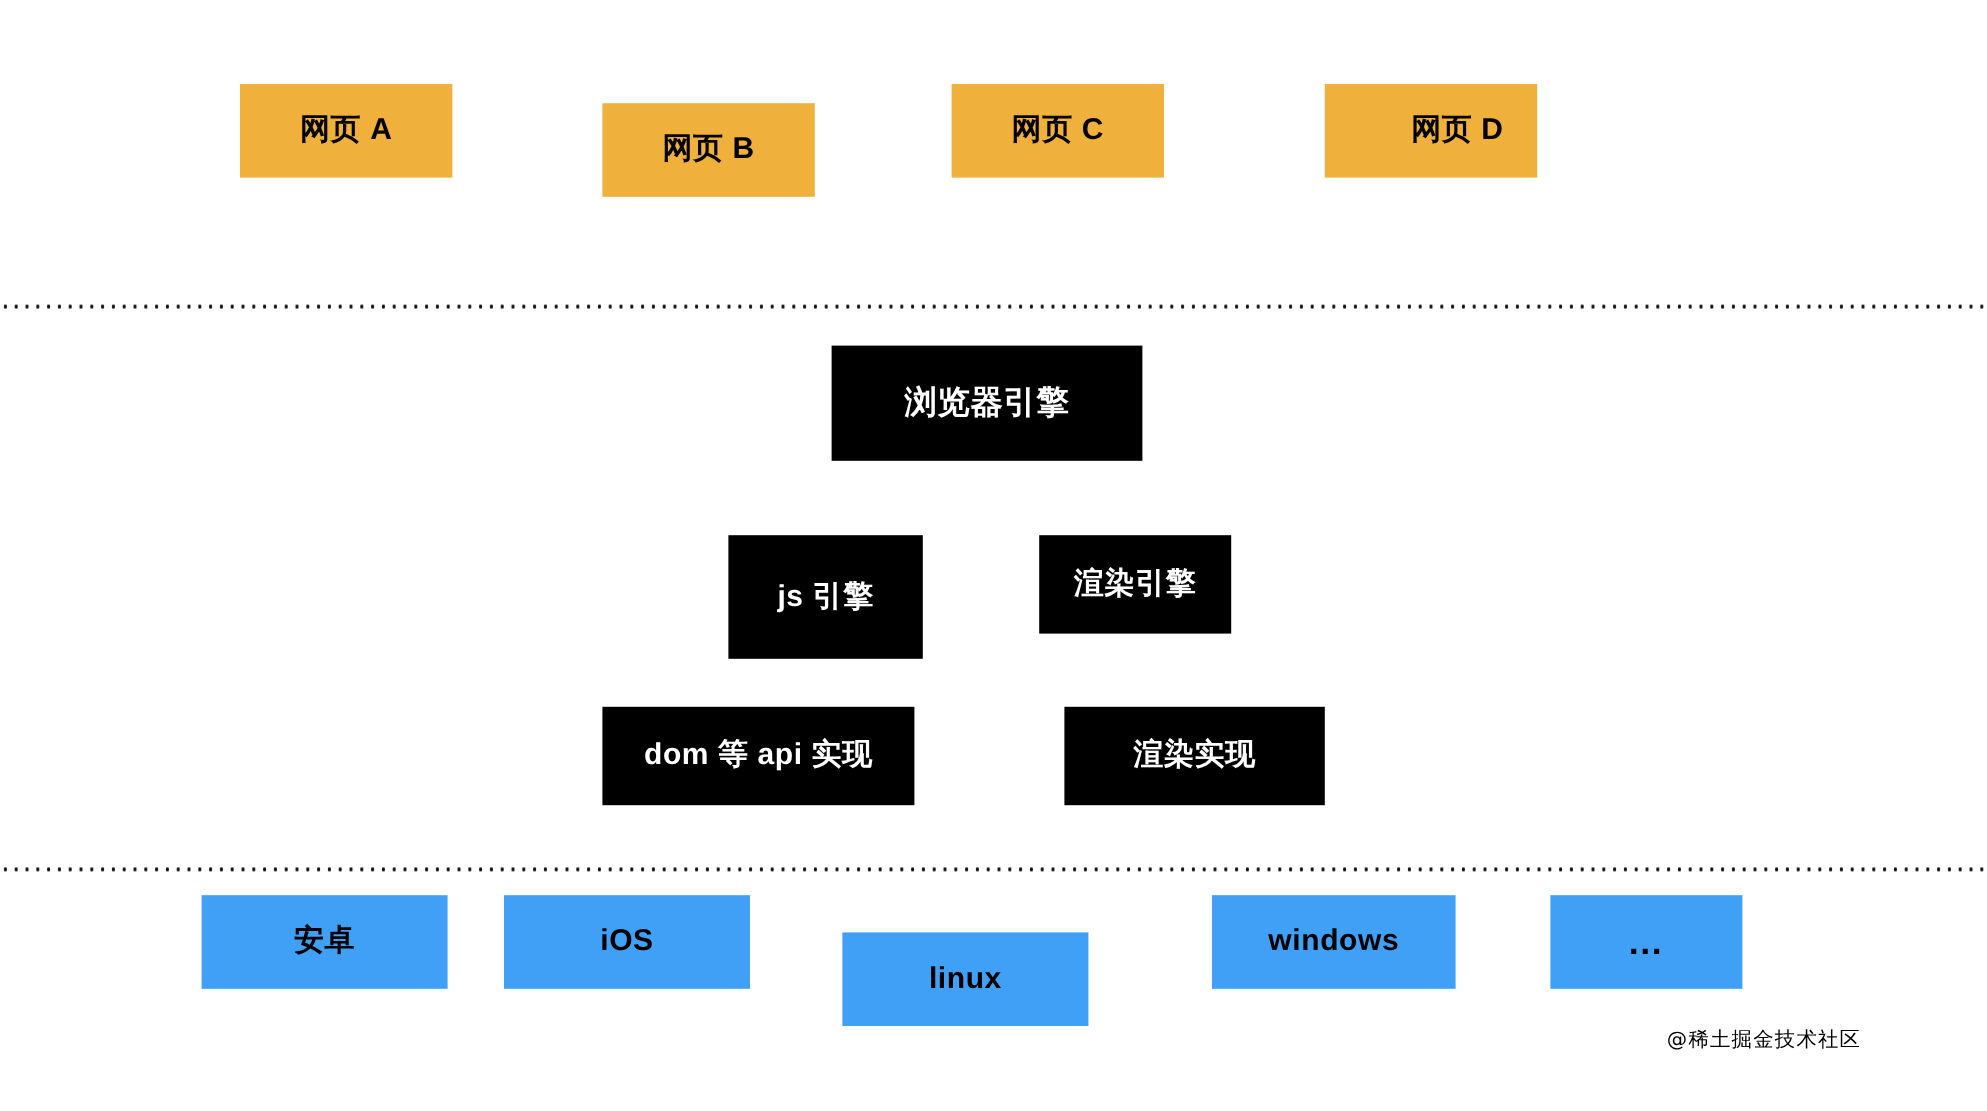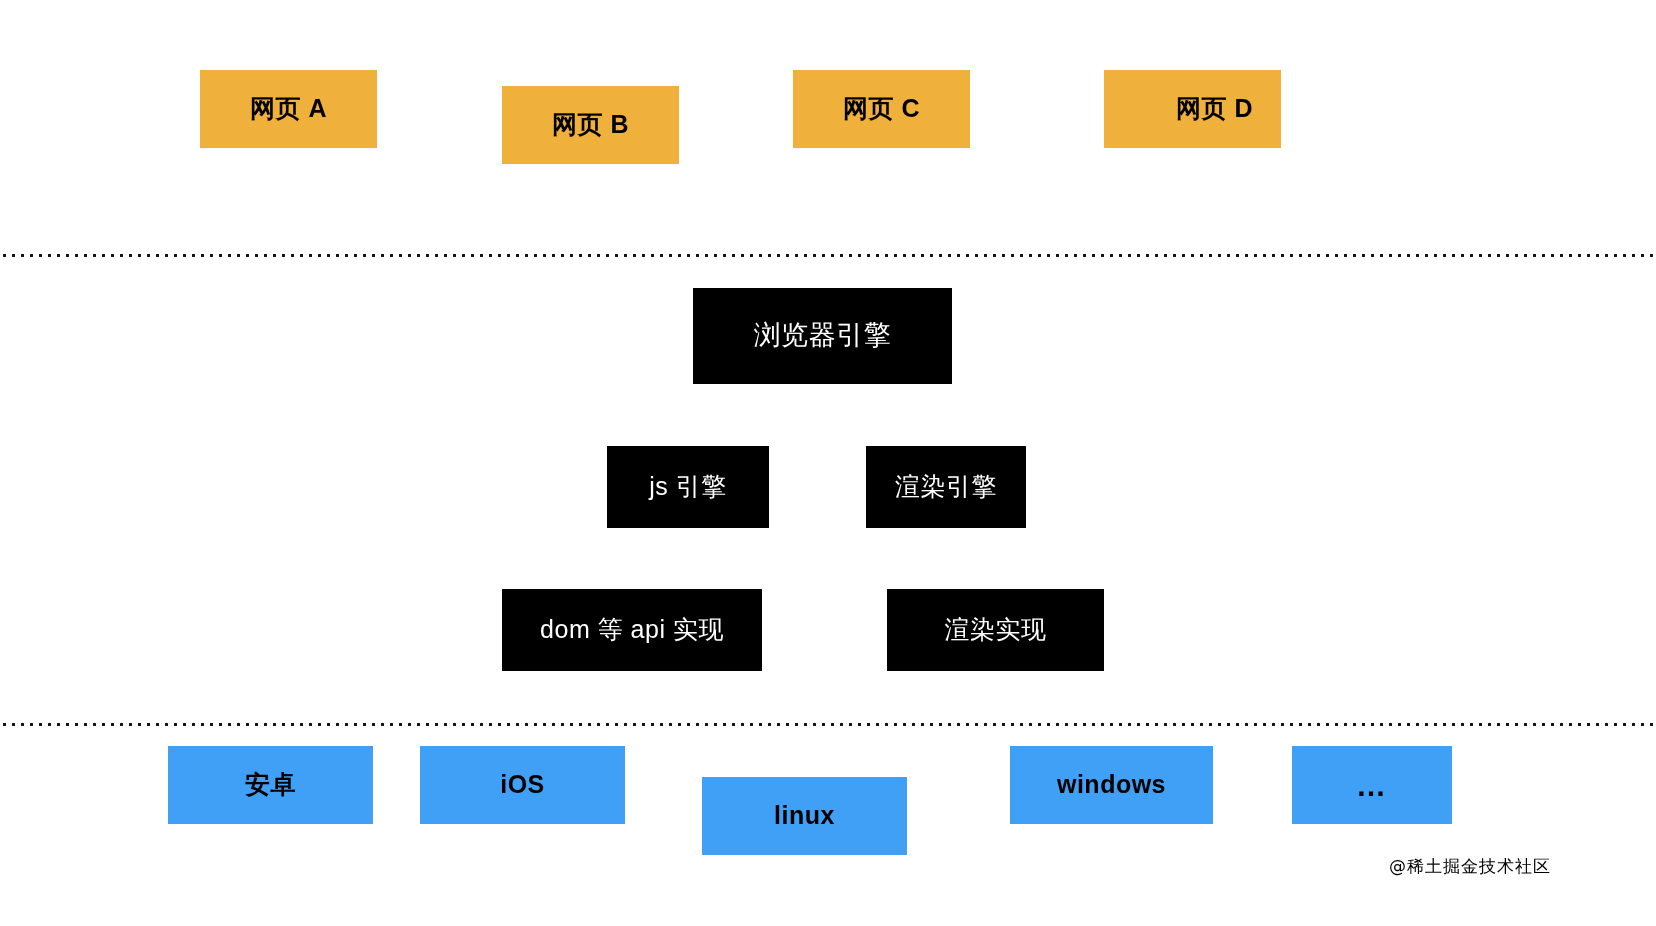--- a/index.html
+++ b/index.html
@@ -30,21 +30,21 @@
   }
   .node-web {
     background: #efb03c;
     color: #000000;
     font-size: 25px;
     font-weight: 700;
   }
   .node-engine {
     background: #000000;
     color: #ffffff;
-    font-weight: 400;
+    font-weight: 700;
   }
   .node-engine.lvl1 { font-size: 27px; }
   .node-engine.lvl2 { font-size: 25px; }
   .node-engine.lvl3 { font-size: 25px; }
   .node-os {
     background: #3fa0f5;
     color: #000000;
     font-size: 25px;
     font-weight: 700;
   }
@@ -88,21 +88,21 @@
   <div class="node node-web" style="left: 1104px; top: 70px; width: 177px; height: 78px; background: rgb(239, 176, 60); color: rgb(0, 0, 0); padding-left: 44px;">
     <span>网页 D</span>
   </div>
 
   <div class="divider" style="top: 253px;"></div>
 
   <div class="node node-engine lvl1" style="left: 693px; top: 288px; width: 259px; height: 96px; background: rgb(0, 0, 0); color: rgb(255, 255, 255);">
     <span>浏览器引擎</span>
   </div>
 
-  <div class="node node-engine lvl2" style="left: 607px; top: 446px; width: 162px; height: 82px; background: rgb(0, 0, 0); color: rgb(255, 255, 255);">
+  <div class="node node-engine lvl2" style="left: 607px; top: 446px; width: 162px; height: 103px; background: rgb(0, 0, 0); color: rgb(255, 255, 255);">
     <span>js 引擎</span>
   </div>
   <div class="node node-engine lvl3" style="left: 502px; top: 589px; width: 260px; height: 82px; background: rgb(0, 0, 0); color: rgb(255, 255, 255);">
     <span>dom 等 api 实现</span>
   </div>
 
   <div class="node node-engine lvl2" style="left: 866px; top: 446px; width: 160px; height: 82px; background: rgb(0, 0, 0); color: rgb(255, 255, 255);">
     <span>渲染引擎</span>
   </div>
   <div class="node node-engine lvl3" style="left: 887px; top: 589px; width: 217px; height: 82px; background: rgb(0, 0, 0); color: rgb(255, 255, 255);">

